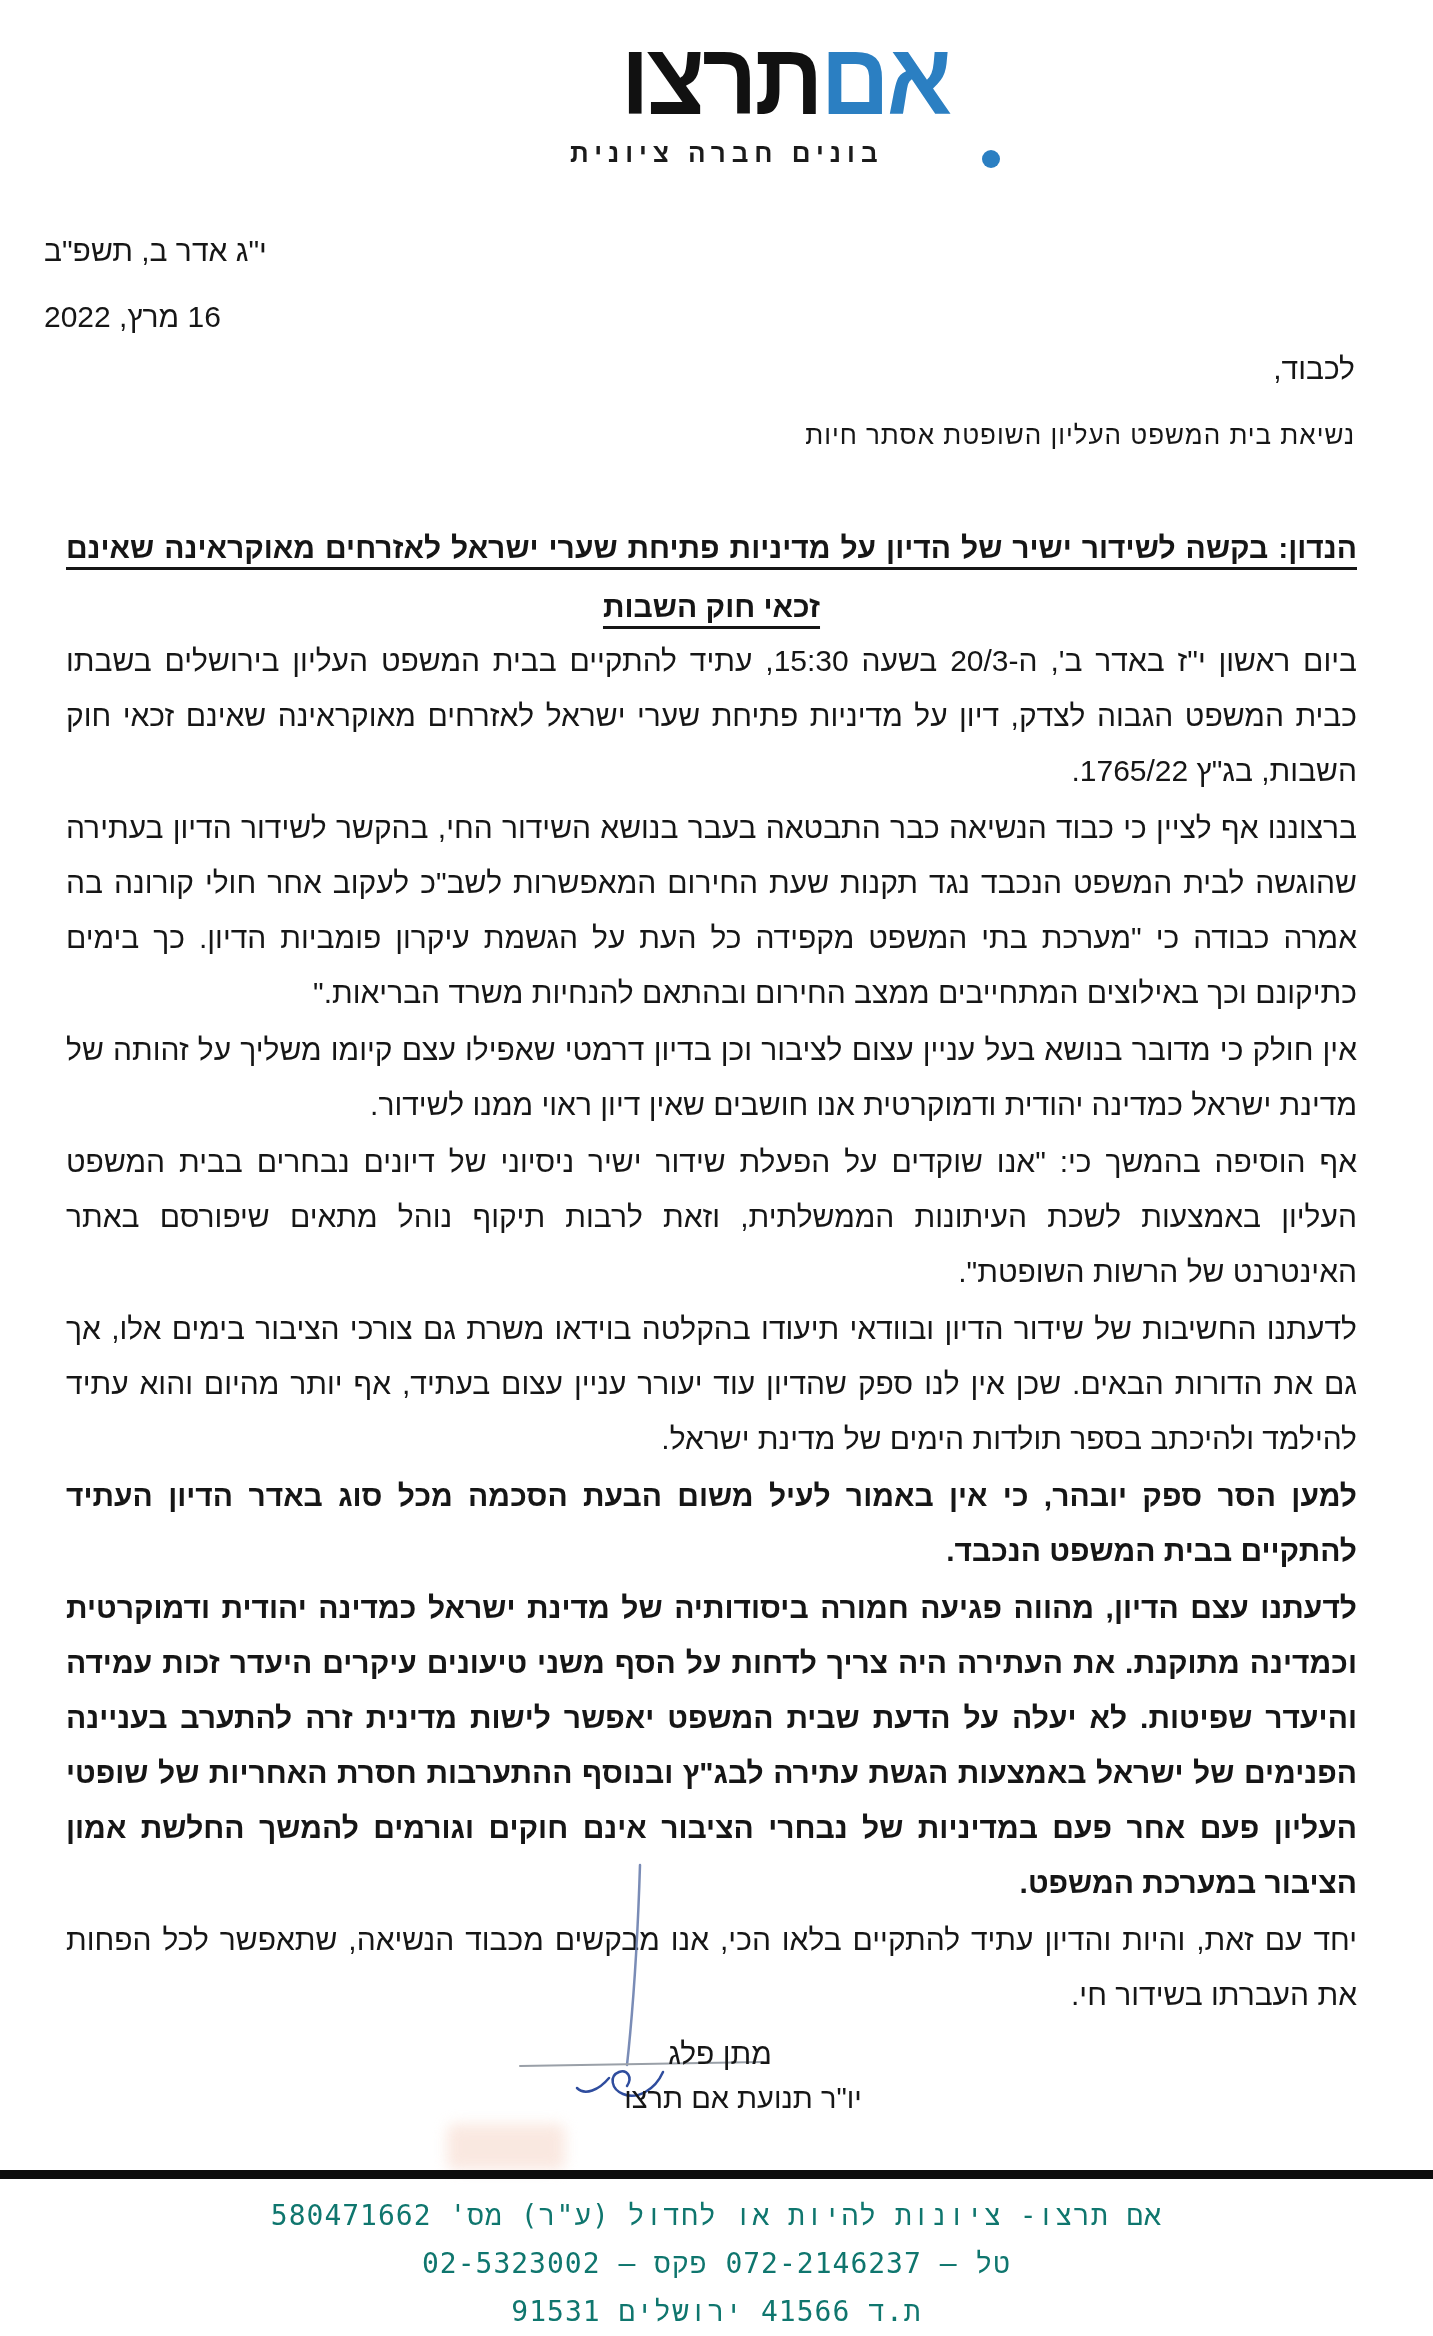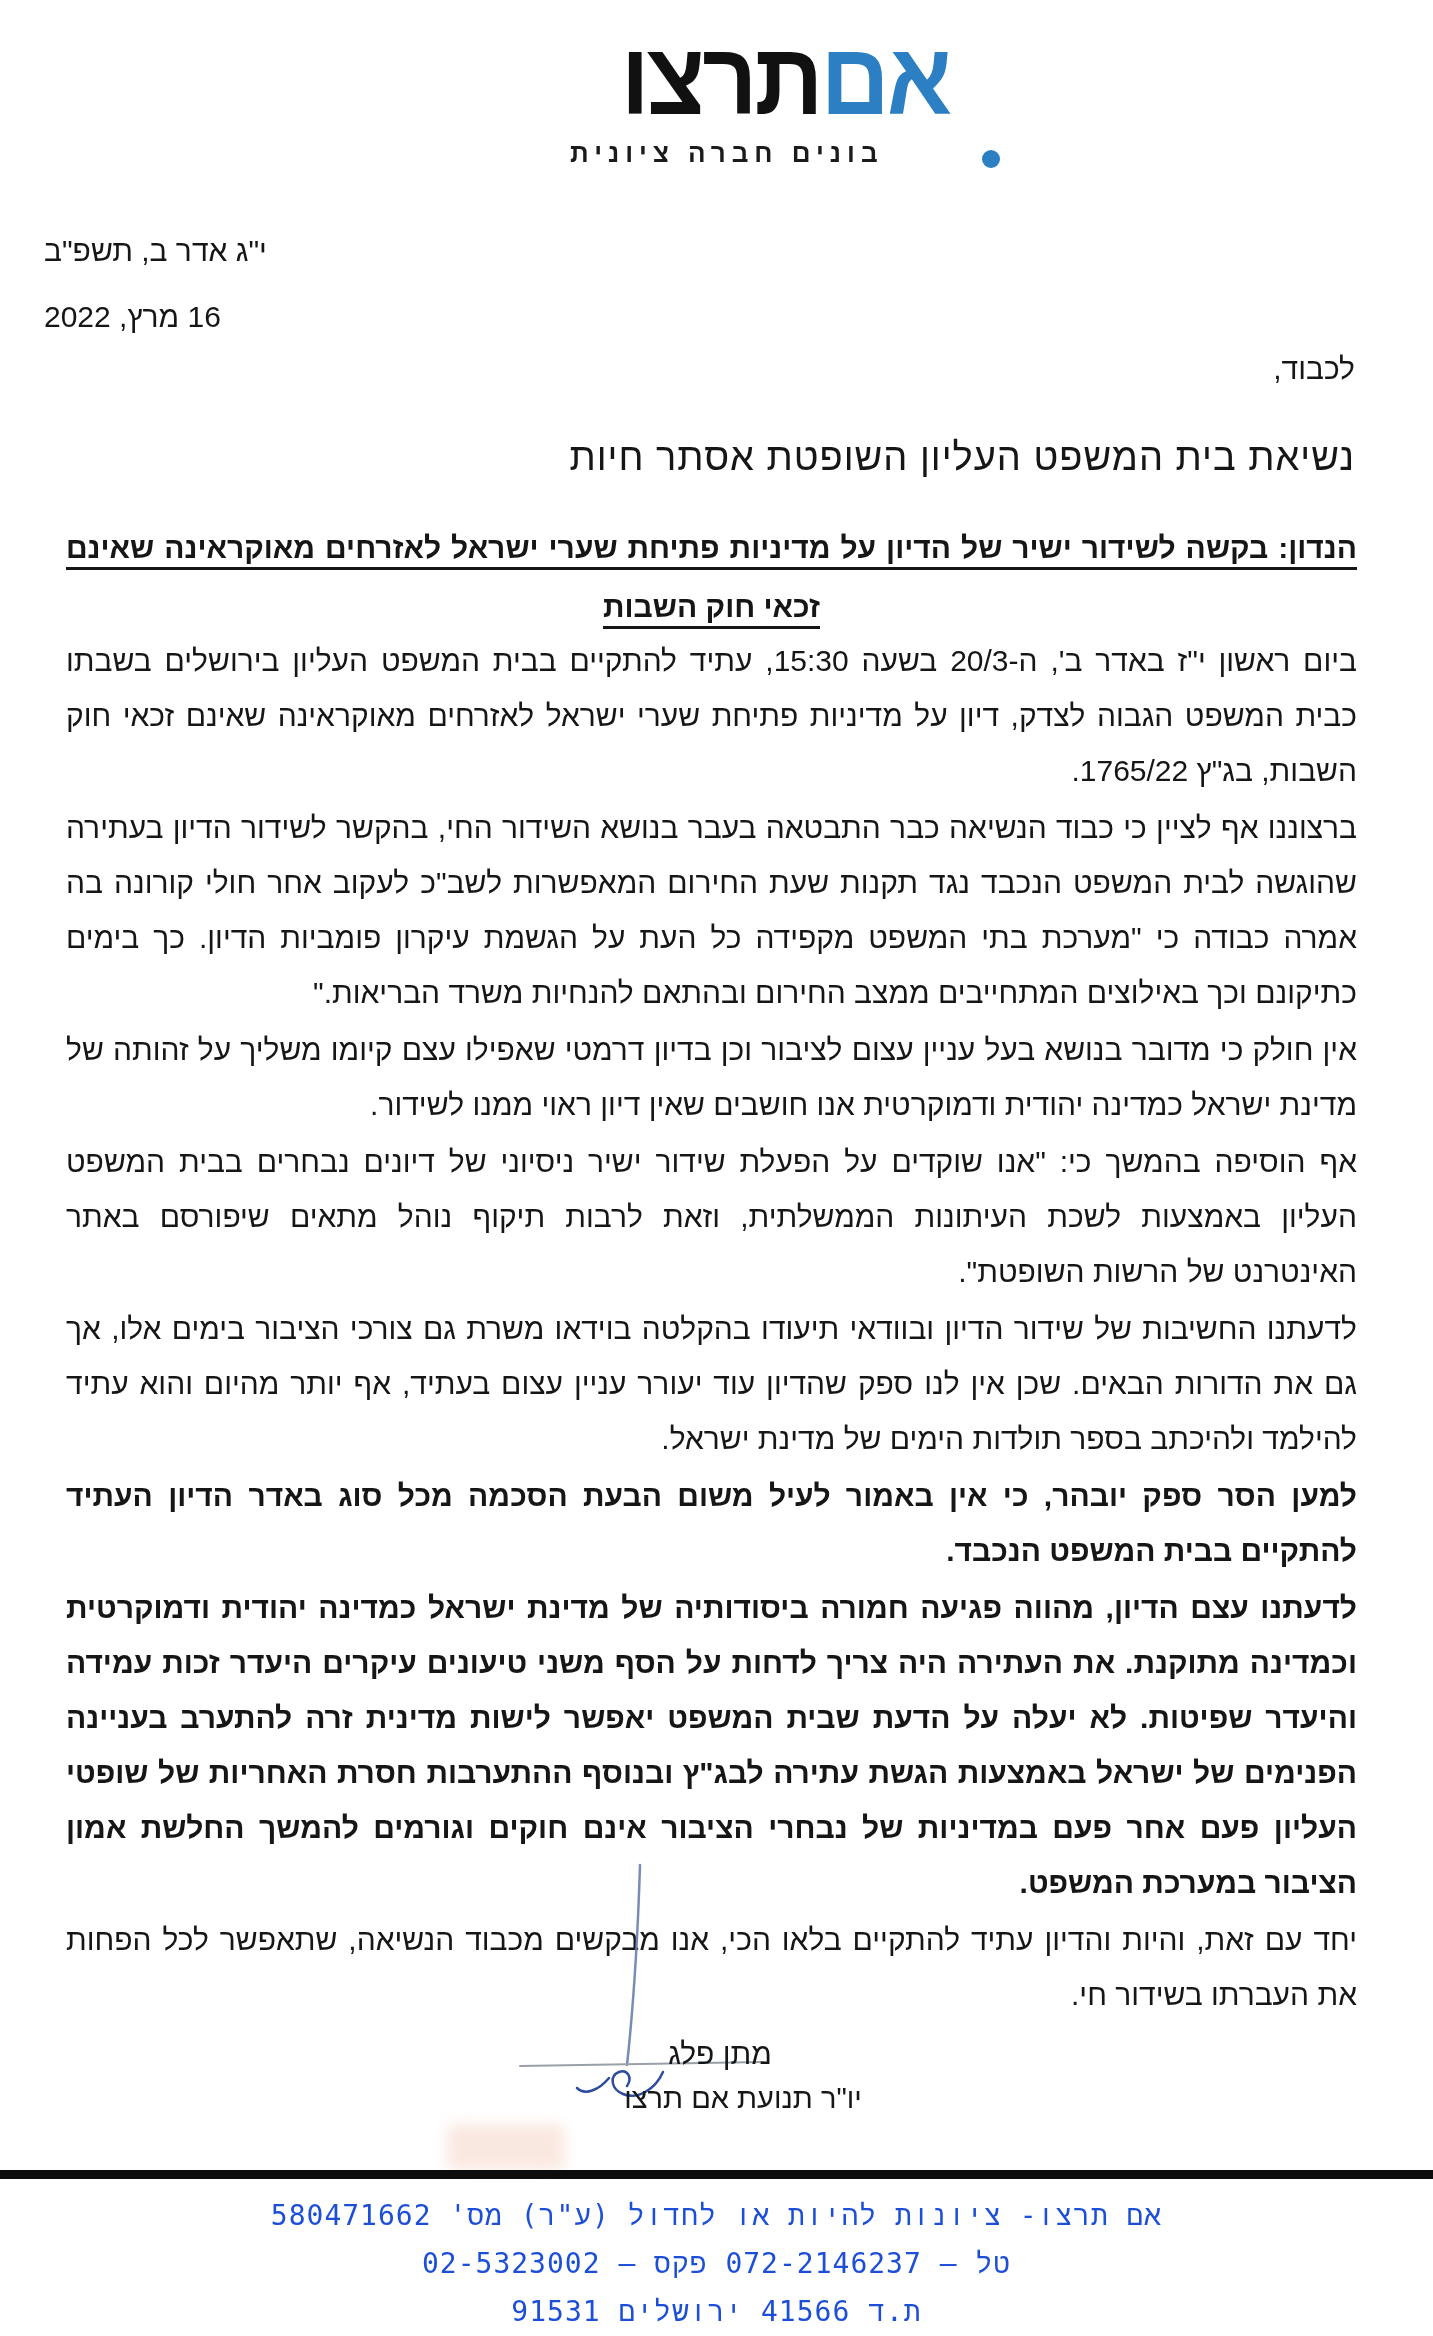--- a/index.html
+++ b/index.html
@@ -26,21 +26,21 @@
     font-size:26px;font-weight:700;letter-spacing:6px;color:#1b1b1b;white-space:nowrap;
   }
   .logo-dot{width:18px;height:18px;border-radius:50%;background:#2b7fc2;margin-left:12px;margin-top:10px;flex:0 0 auto;}
   
   .date-block{
     position:absolute;top:218px;left:44px;
     font-size:30px;line-height:66px;text-align:left;direction:rtl;white-space:nowrap;
   }
   
   .salutation{position:absolute;top:352px;right:78px;font-size:30px;}
-  .addressee{position:absolute;top:436px;right:78px;font-size:38px;letter-spacing:1px;}
+  .addressee{position:absolute;top:420px;right:78px;font-size:26px;letter-spacing:1px;}
   
   .subject{
     position:absolute;top:518px;left:66px;right:76px;
     font-size:30px;font-weight:bold;line-height:59px;
     text-align:justify;text-align-last:center;
     text-decoration:underline;text-decoration-thickness:2.5px;text-underline-offset:9px;
   }
   
   .bodytext{
     position:absolute;top:633px;left:66px;right:76px;
@@ -56,21 +56,21 @@
   
   .smudge{
     position:absolute;top:2124px;left:447px;width:118px;height:46px;
     background:#f7dcd0;opacity:.65;filter:blur(7px);border-radius:8px;
   }
   .footer-rule{position:absolute;top:2170px;left:0;width:100%;height:9px;background:#0d0d0d;}
   .footer{
     position:absolute;top:2192px;left:0;right:0;
     text-align:center;direction:rtl;
     font-family:"DejaVu Sans Mono","Liberation Mono",monospace,"DejaVu Sans";
-    font-size:28px;line-height:48px;letter-spacing:1px;color:#1d4ed8;
+    font-size:28px;line-height:48px;letter-spacing:1px;color:#0f766e;
   }
 </style>
 </head>
 <body>
 
 <div class="page">
 
   <header class="logo">
     <div class="logo-word"><span class="blue">אם</span><span>תרצו</span></div>
     <div class="logo-tagline">

